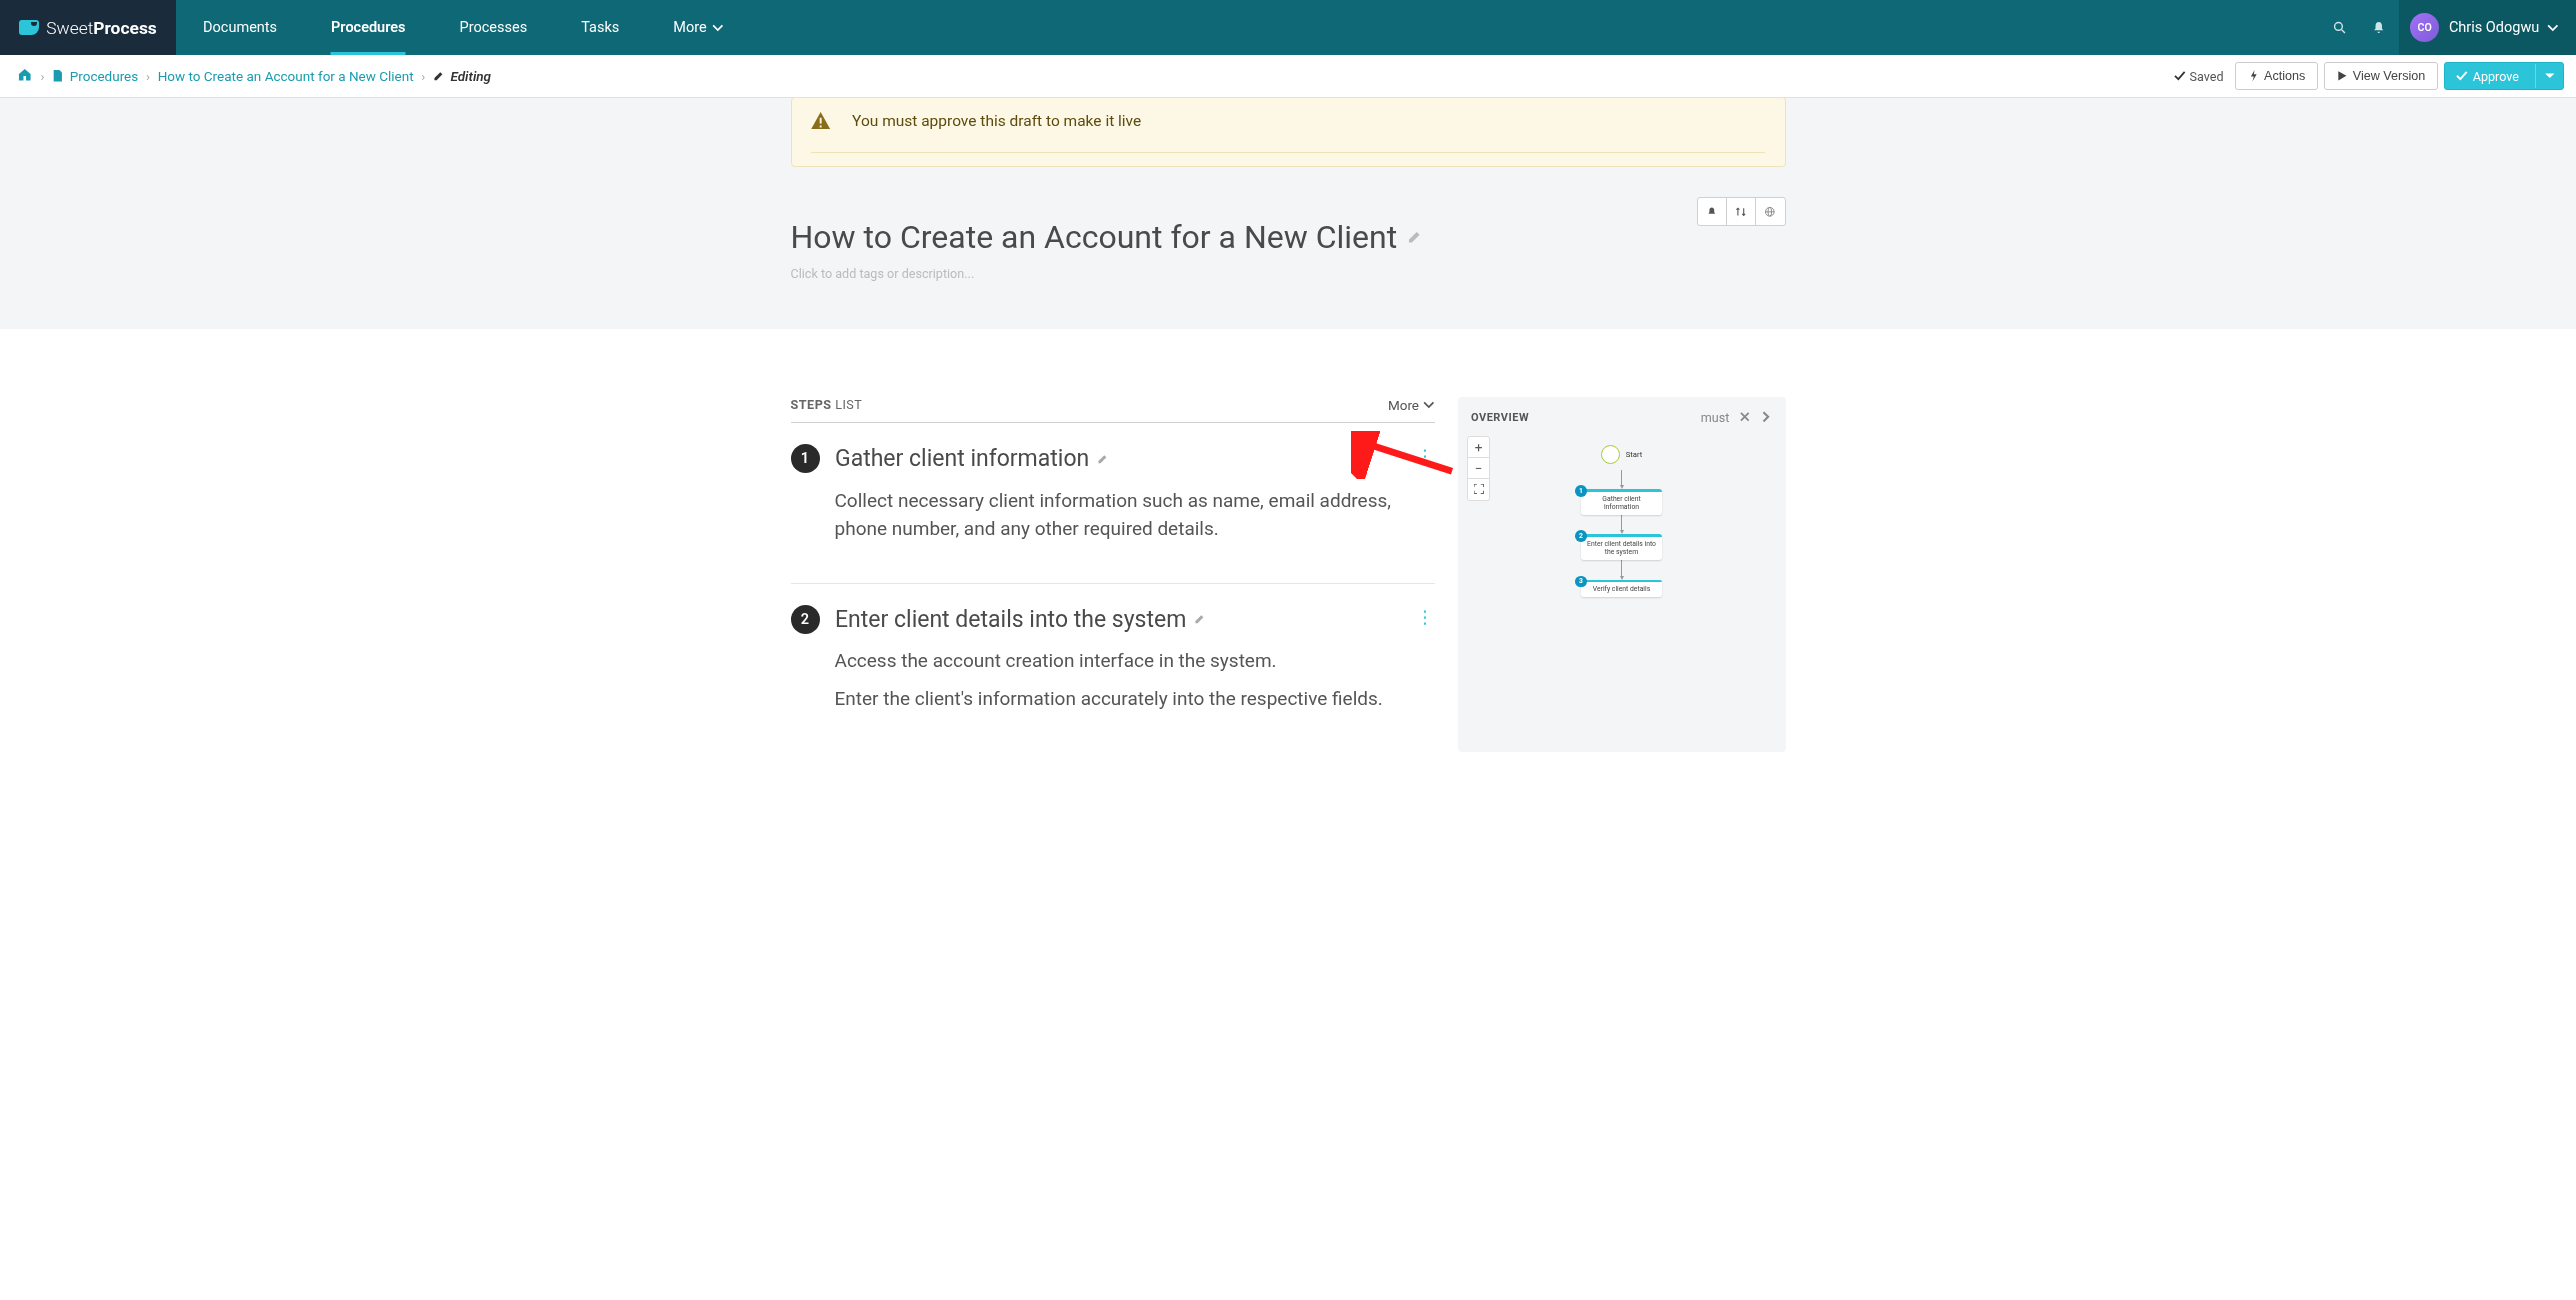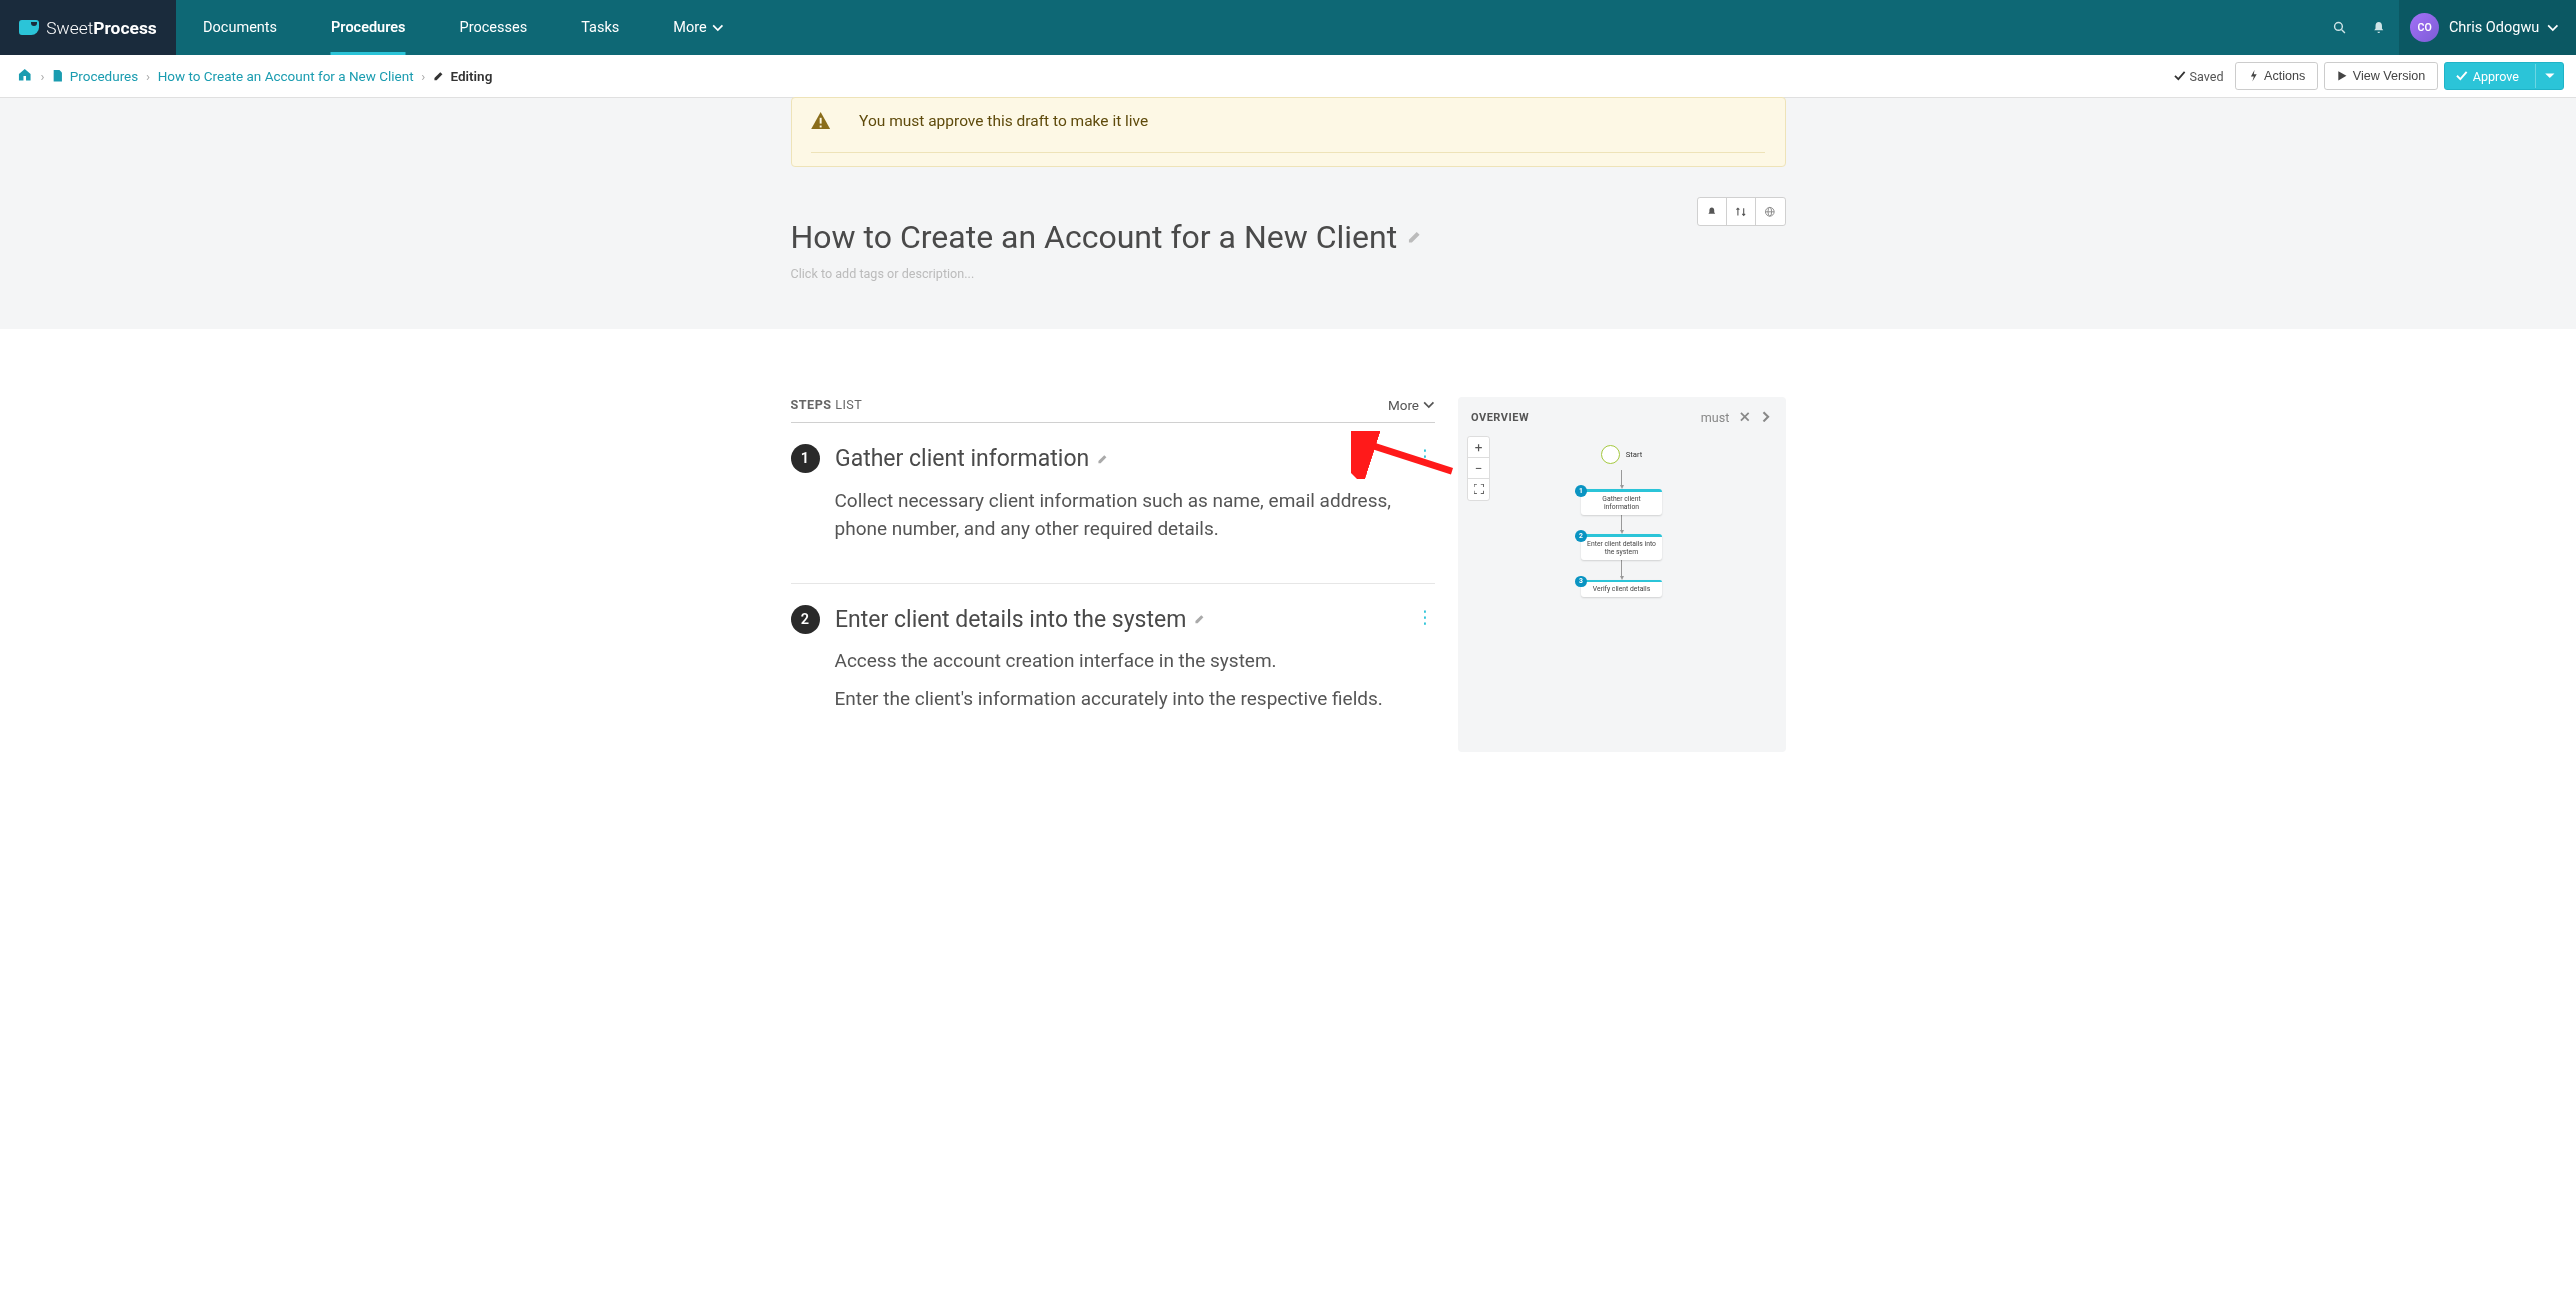--- a/index.html
+++ b/index.html
@@ -17,31 +17,31 @@
 .nav-item.active::after { content: ''; position: absolute; bottom: 0; left: 50%; transform: translateX(-50%); width: 75px; height: 2.9px; background: #2bc4d8; }
 .nav-right { margin-left: auto; display: flex; align-items: center; }
 .nav-icon-btn { width: 39px; height: 39px; display: flex; align-items: center; justify-content: center; cursor: pointer; color: #cfe4e7; }
 .user-section { background: rgba(0,0,0,0.15); height: 55px; padding: 0 17.4px 0 11.6px; display: flex; align-items: center; cursor: pointer; margin-left: 0; }
 .avatar { width: 29px; height: 29px; border-radius: 50%; background: linear-gradient(135deg, #a371f7, #7c5cd6); display: flex; align-items: center; justify-content: center; color: #fff; font-size: 10.6px; font-weight: 600; margin-right: 9.7px; }
 .username { font-size: 14.5px; margin-right: 7.7px; }
 
 .sub-bar { background: #fff; border-bottom: 1px solid #e0e0e0; height: 43px; display: flex; align-items: center; padding: 0 11.6px 0 17.4px; font-size: 13.5px; }
 .crumb-link { color: #1a9cb0; text-decoration: none; }
 .crumb-sep { color: #aaa; margin: 0 7.7px; }
-.crumb-edit { color: #333; font-weight: 600; display: flex; align-items: center; gap: 5.8px; }
+.crumb-edit { color: #333; font-weight: 600; display: flex; align-items: center; gap: 5.8px; font-style: italic; }
 .sub-bar-right { margin-left: auto; display: flex; align-items: center; gap: 5.8px; }
 .saved { font-size: 12.6px; color: #555; display: flex; align-items: center; gap: 3.9px; margin-right: 5.8px; }
 .btn { background: #fff; border: 1px solid #ccc; border-radius: 2.9px; padding: 5.8px 11.6px; font-size: 12.6px; cursor: pointer; display: flex; align-items: center; gap: 4.8px; color: #444; }
 .btn-approve { background: #2bc4d8; border-color: #1fb3c7; color: #fff; display: flex; }
 .btn-approve-main { padding: 5.8px 11.6px; display: flex; align-items: center; gap: 4.8px; }
 .btn-approve-caret { border-left: 1px solid rgba(255,255,255,0.3); padding: 5.8px 7.7px; display: flex; align-items: center; }
 
 .content-gray { background: #f4f5f6; padding: 0 0 48px 0; }
 .banner { max-width: 995px; margin: 0 auto; background: #fdf8e5; border: 1px solid #eee3b8; border-radius: 3.9px; padding: 13.5px 19.3px; position: relative; top: -1px; }
-.banner-top { display: flex; align-items: center; gap: 29px; padding-bottom: 22px; border-bottom: 1px solid #eee3b8; }
+.banner-top { display: flex; align-items: center; gap: 22px; padding-bottom: 22px; border-bottom: 1px solid #eee3b8; }
 .banner-title { color: #5f4b0c; font-size: 15.5px; font-weight: 400; }
 .banner-sub { color: #5f4b0c; font-size: 13.5px; padding: 11.6px 0 5.8px 31px; }
 .banner-sub strong { font-weight: 700; }
 
 .title-area { max-width: 995px; margin: 0 auto; padding: 50px 0 0 0; position: relative; }
 .title-icons { position: absolute; right: 0; top: 29px; display: flex; border: 1px solid #d0d0d0; border-radius: 2.9px; background: #fff; }
 .title-icon-btn { width: 29px; height: 27px; display: flex; align-items: center; justify-content: center; border-right: 1px solid #d0d0d0; cursor: pointer; color: #666; }
 .title-icon-btn:last-child { border-right: none; }
 .proc-title { font-size: 32px; font-weight: 400; color: #4a4a4a; display: flex; align-items: center; gap: 9.7px; }
 .tags-placeholder { color: #bbb; font-size: 12.6px; margin-top: 9.7px; }

